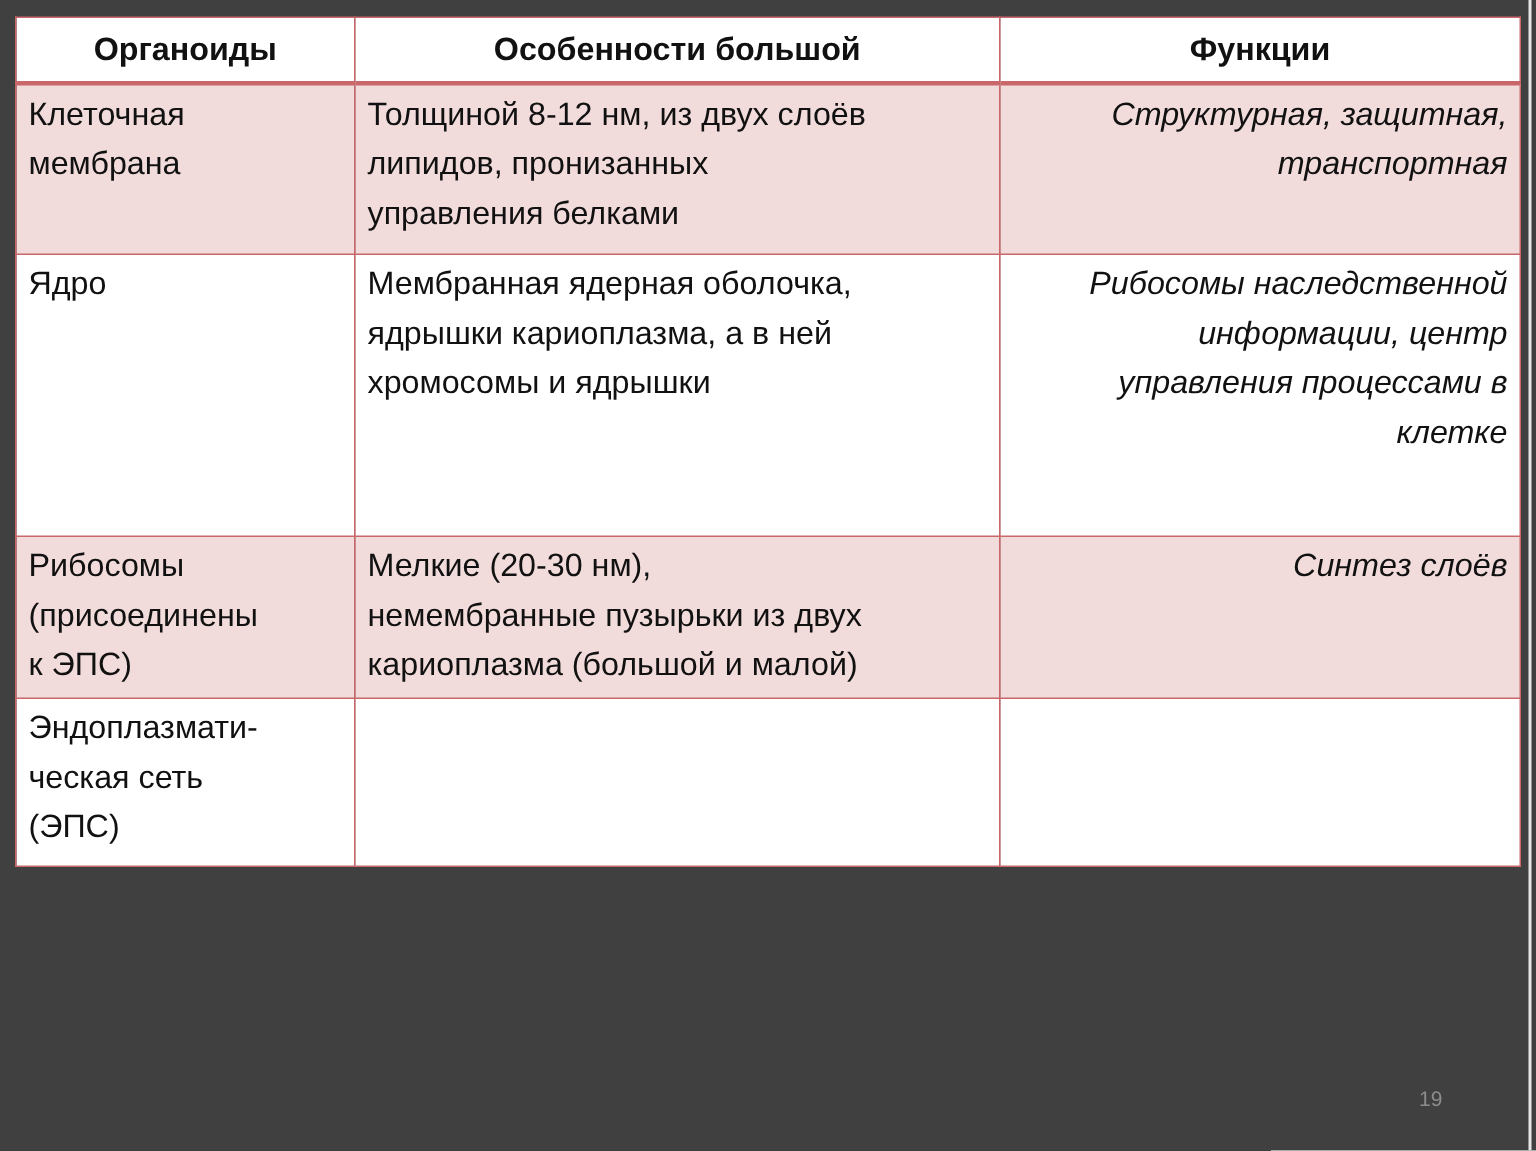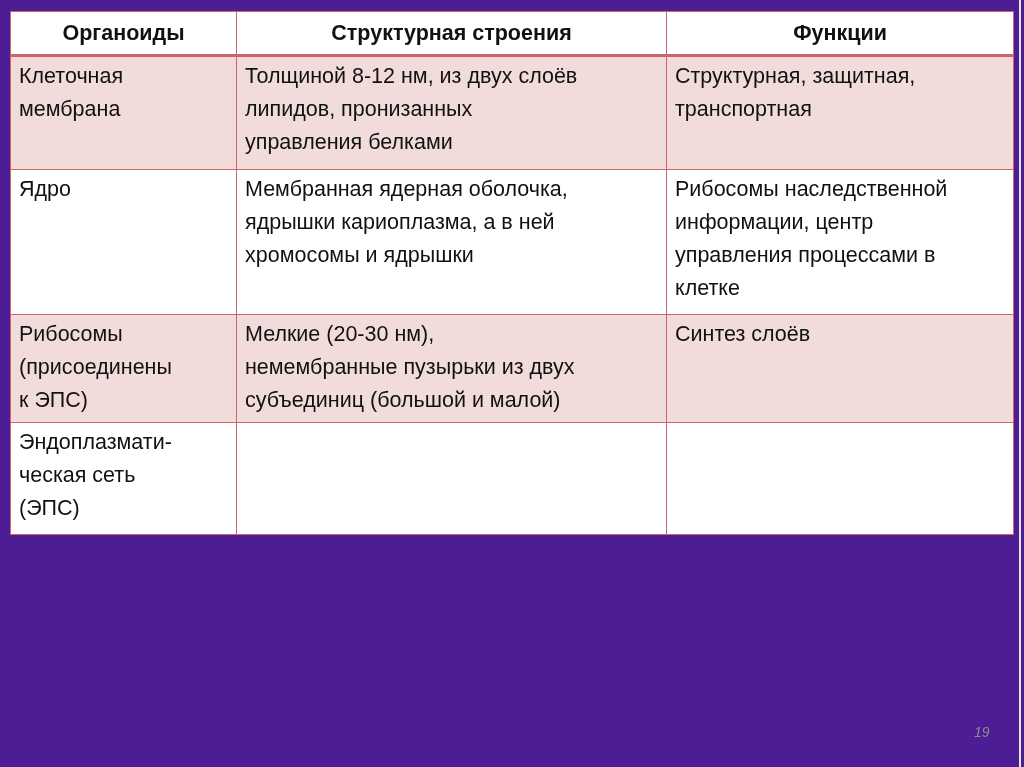--- a/index.html
+++ b/index.html
@@ -7,21 +7,21 @@
       padding: 0;
       width: 1024px;
       height: 767px;
       background: #ffffff;
       overflow: hidden;
     }
     .slide {
       position: relative;
       width: 1024px;
       height: 767px;
-      background: #4c1d95;
+      background: #404040;
       font-family: "Liberation Sans", "DejaVu Sans", sans-serif;
     }
     .slide-edge {
       position: absolute;
       top: 0;
       left: 1019px;
       width: 2px;
       height: 767px;
       background: #e6e6e6;
     }
@@ -50,56 +50,55 @@
       text-align: center;
       vertical-align: middle;
       border-bottom: 3px solid #c9676a;
       padding: 0 8px;
     }
     table.organoids td {
       padding: 3px 8px 0 8px;
     }
     tr.band td { background: #f2dcdb; margin-left: 16px; }
     tr.plain td { background: #ffffff; }
-    td.center { text-align: left; }
+    td.center { text-align: right; font-style: italic; }
     td.left { text-align: left; }
     col.c1 { width: 226px; }
     col.c2 { width: 430px; }
     col.c3 { width: 347px; }
     tr.r1 { height: 114px; }
-    tr.r2 { height: 145px; }
+    tr.r2 { height: 188px; }
     tr.r3 { height: 108px; }
     tr.r4 { height: 112px; margin-top: 44px; }
     .line { display: block; white-space: nowrap; }
     .page-number {
       position: absolute;
-      left: 974px;
+      left: 946px;
       top: 724px;
       font-size: 14px;
       color: #8c8c8c;
       font-family: "Liberation Sans", sans-serif;
-      font-style: italic;
     }
   </style>
 </head>
 <body>
 
 <div class="slide">
   <div class="slide-edge"></div>
 
   <table class="organoids">
     <colgroup>
       <col class="c1">
         <col class="c2">
         <col class="c3">
     </colgroup>
     <thead>
       <tr>
         <th>Органоиды</th>
-        <th>Структурная строения</th>
+        <th>Особенности большой</th>
         <th>Функции</th>
       </tr>
     </thead>
     <tbody>
 
       <tr class="band r1">
         <td class="left">
           <span class="line">Клеточная</span>
           <span class="line">мембрана</span>
         </td>
@@ -133,21 +132,21 @@
 
       <tr class="band r3">
         <td class="left">
           <span class="line">Рибосомы</span>
           <span class="line">(присоединены</span>
           <span class="line">к ЭПС)</span>
         </td>
         <td class="left">
           <span class="line">Мелкие (20-30 нм),</span>
           <span class="line">немембранные пузырьки из двух</span>
-          <span class="line">субъединиц (большой и малой)</span>
+          <span class="line">кариоплазма (большой и малой)</span>
         </td>
         <td class="center">
           <span class="line">Синтез слоёв</span>
         </td>
       </tr>
 
       <tr class="plain r4">
         <td class="left">
           <span class="line">Эндоплазмати-</span>
           <span class="line">ческая сеть</span>

